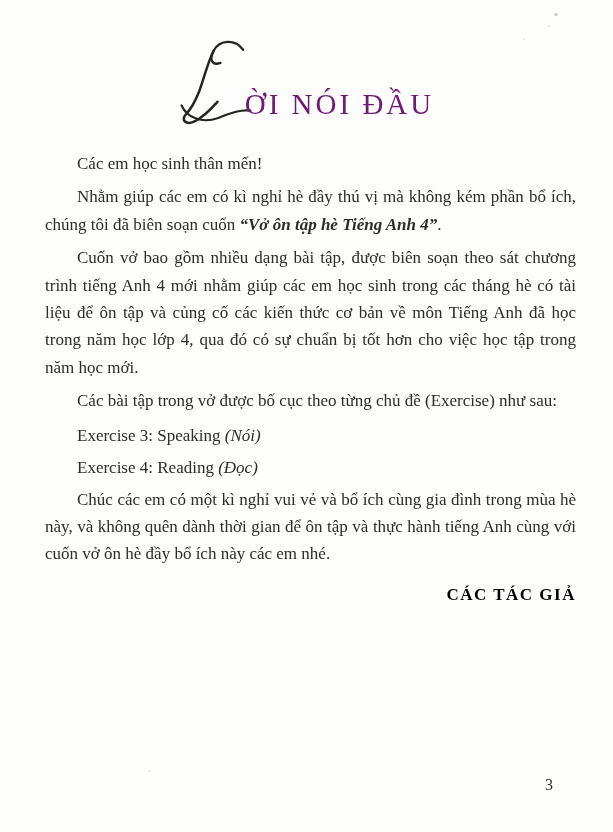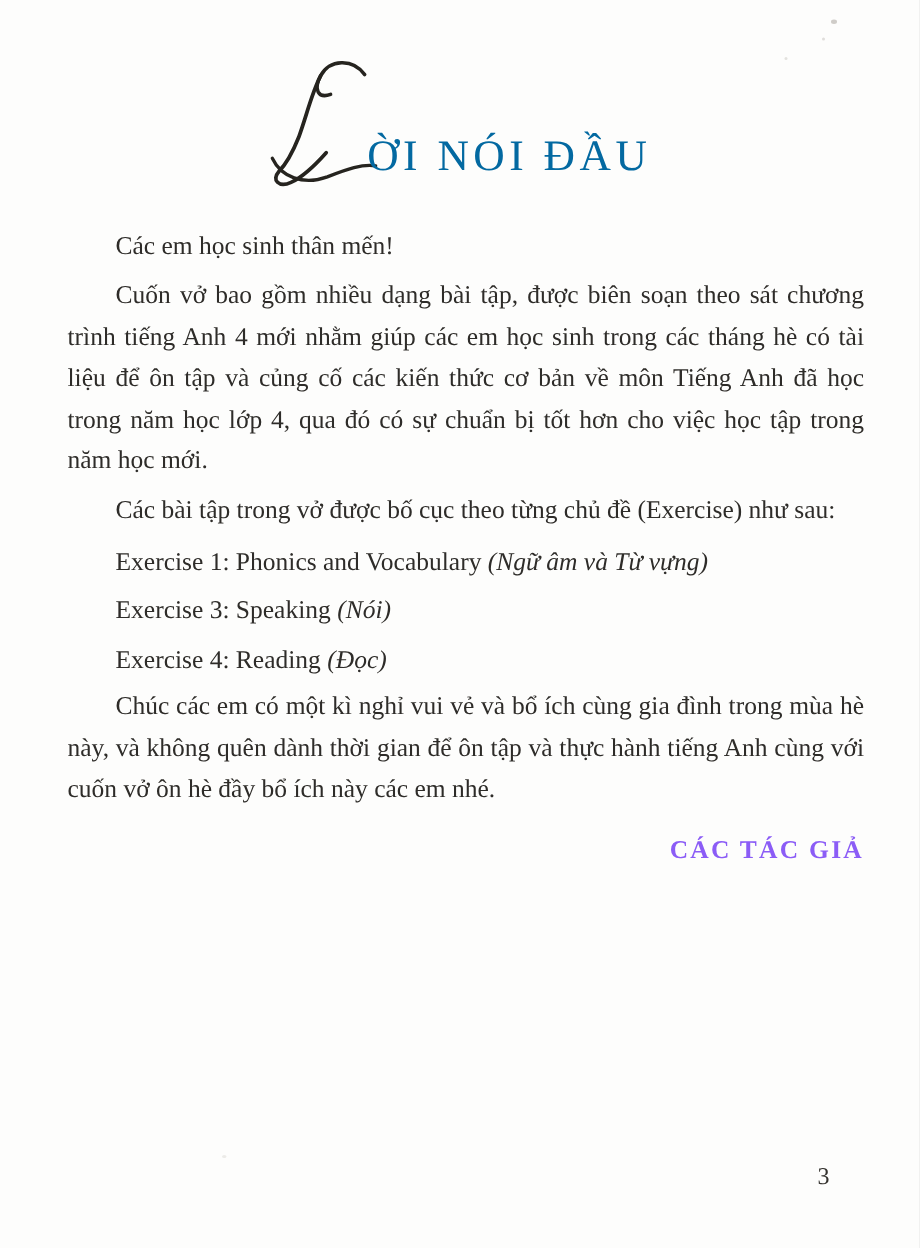--- a/index.html
+++ b/index.html
@@ -12,39 +12,39 @@
     font-family:"Liberation Serif","DejaVu Serif",serif;
     color:#2e2c29;
   }
   
   .title-block { text-align:center; padding-top:38px; height:88px; }
   .title-inner { display:inline-flex; align-items:flex-end; }
   .script-l { width:74px; height:88px; margin-right:-8px; display:block; }
   .sr-only { position:absolute; width:1px; height:1px; overflow:hidden; clip:rect(0 0 0 0); }
   .title-rest {
     font-size:29px; letter-spacing:3px; line-height:1;
-    padding-bottom:7px; color:#0369a1; white-space:nowrap;
+    padding-bottom:7px; color:#701a75; white-space:nowrap;
   }
   
   .content { padding:24px 37px 0 45px; }
   .content p {
     margin:0 0 6px 0;
     font-size:17px;
     line-height:27.4px;
     text-align:justify;
     text-indent:32px;
   }
   p.greeting { text-align:left;font-family:Liberation Serif, serif; }
   p.exercise-line { text-align:left; margin-bottom:3px; line-height:29.5px; }
   .book-title-em { font-weight:bold; font-style:italic; }
   .vi-note { font-style:italic; }
   p.signature {
     text-align:right; text-indent:0;
     font-weight:bold; letter-spacing:1.5px;
-    margin-top:13px; font-size:17px; color:#8b5cf6;
+    margin-top:13px; font-size:17px; color:#000000;
   }
   
   .page-number {
     position:absolute; right:60px; bottom:38px;
     font-size:16px; color:#33312d;
   }
   
   .speck { position:absolute; border-radius:50%; background:#a9a49d; }
   .speck.s1 { width:4px; height:3px; right:55px; top:13px; opacity:.55; }
   .speck.s2 { width:2px; height:2px; right:63px; top:25px; opacity:.35; }
@@ -65,27 +65,27 @@
       </svg>
       <span class="sr-only">L</span>
       <span class="title-rest">ỜI NÓI ĐẦU</span>
     </span>
   </div>
 
   <div class="content">
 
     <p class="greeting">Các em học sinh thân mến!</p>
 
+    <p><span>Nhằm giúp các em có kì nghỉ hè đầy thú vị mà không kém phần bổ ích, chúng tôi đã biên soạn cuốn </span><span class="book-title-em">“Vở ôn tập hè Tiếng Anh 4”</span><span>.</span></p>
 
     <p>Cuốn vở bao gồm nhiều dạng bài tập, được biên soạn theo sát chương trình tiếng Anh 4 mới nhằm giúp các em học sinh trong các tháng hè có tài liệu để ôn tập và củng cố các kiến thức cơ bản về môn Tiếng Anh đã học trong năm học lớp 4, qua đó có sự chuẩn bị tốt hơn cho việc học tập trong năm học mới.</p>
 
     <p>Các bài tập trong vở được bố cục theo từng chủ đề (Exercise) như sau:</p>
 
     <div>
-      <p class="exercise-line"><span>Exercise 1: Phonics and Vocabulary </span><span class="vi-note">(Ngữ âm và Từ vựng)</span></p>
       <p class="exercise-line"><span>Exercise 3: Speaking </span><span class="vi-note">(Nói)</span></p>
       <p class="exercise-line"><span>Exercise 4: Reading </span><span class="vi-note">(Đọc)</span></p>
     </div>
 
 
     <p>Chúc các em có một kì nghỉ vui vẻ và bổ ích cùng gia đình trong mùa hè này, và không quên dành thời gian để ôn tập và thực hành tiếng Anh cùng với cuốn vở ôn hè đầy bổ ích này các em nhé.</p>
 
     <p class="signature">CÁC TÁC GIẢ</p>
 
   </div>

